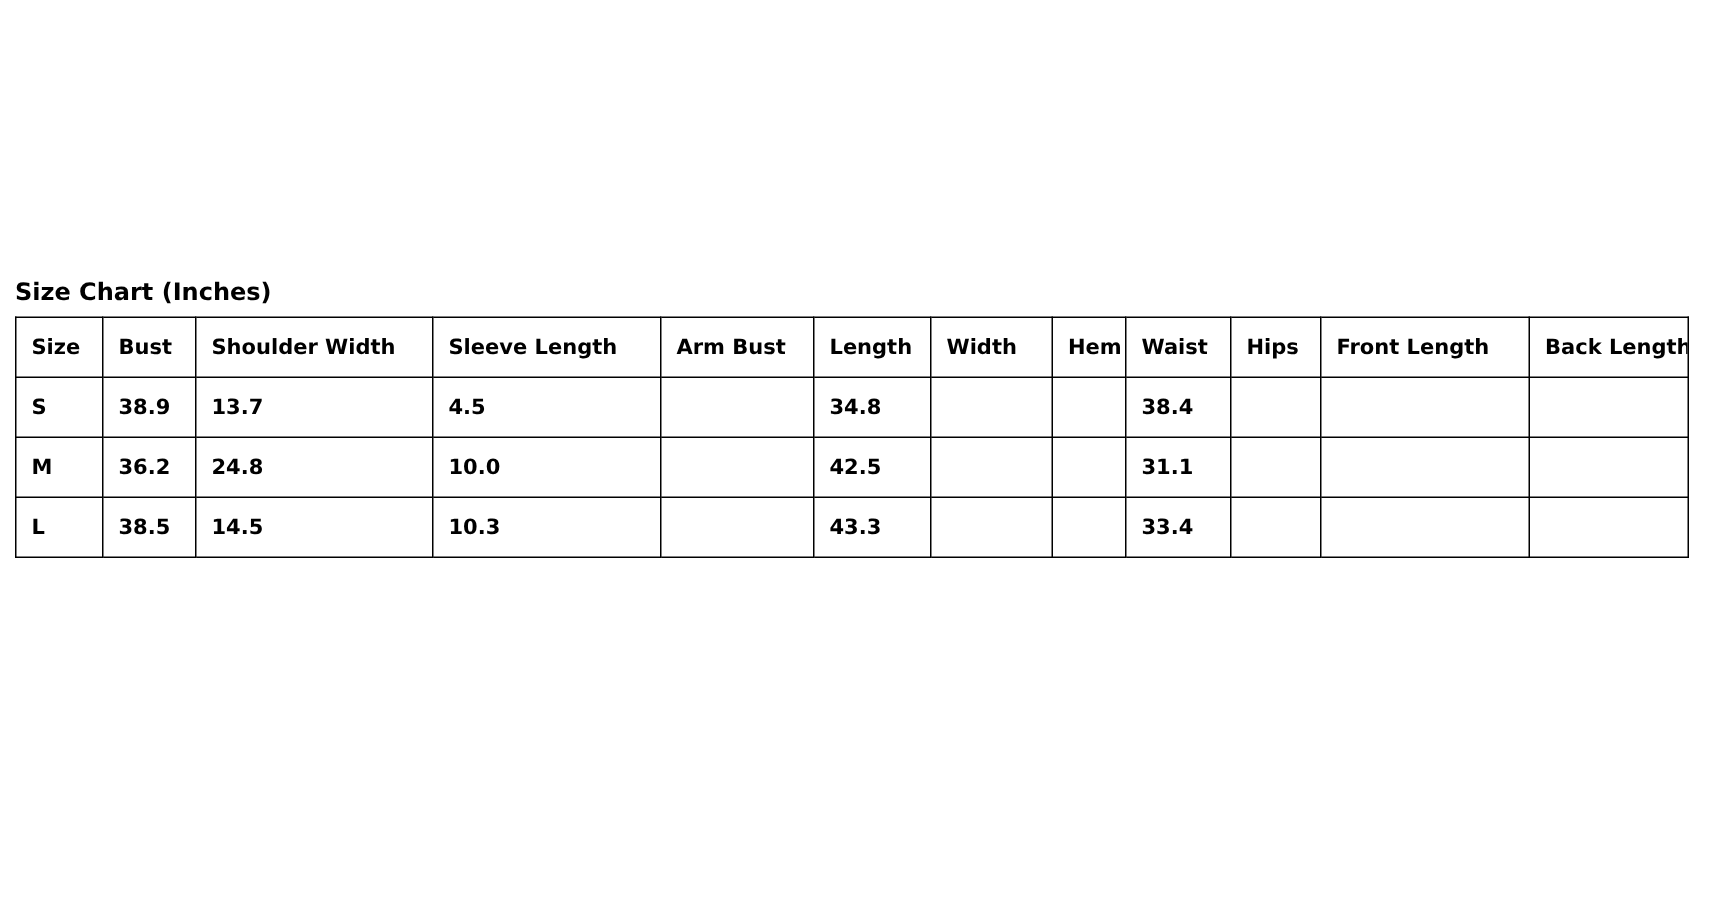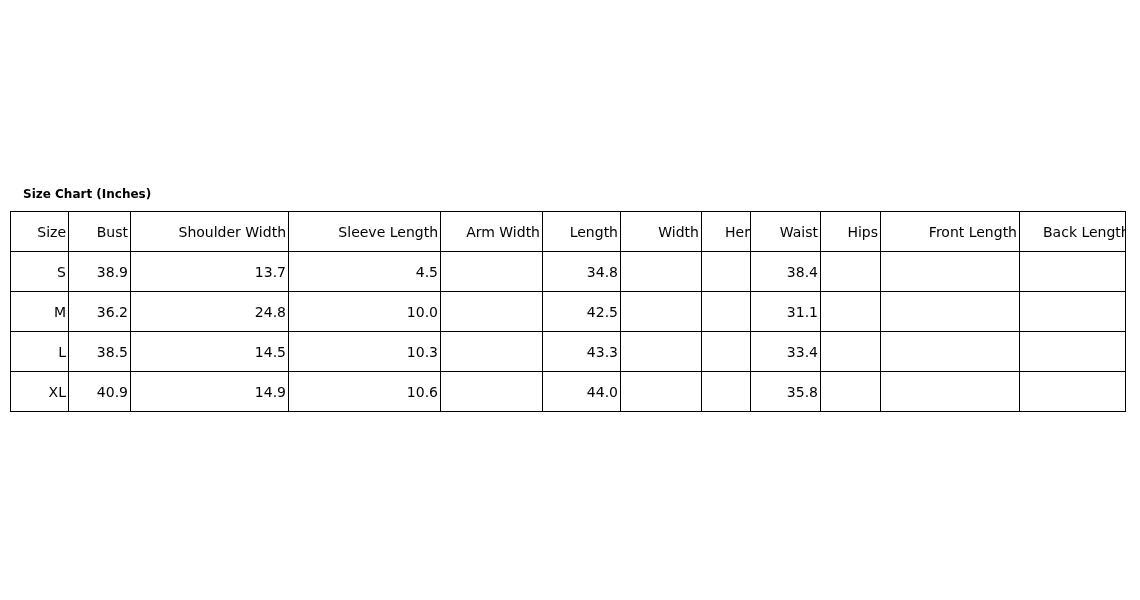--- a/index.html
+++ b/index.html
@@ -11,41 +11,41 @@
     font-family: "DejaVu Sans", "Liberation Sans", sans-serif;
     color: #000000;
     overflow: hidden;
   }
   .chart-wrap {
     position: absolute;
     left: 10px;
     top: 186px;
   }
   .chart-title {
-    font-size: 12px;
+    font-size: 16px;
     font-weight: bold;
     line-height: 17px;
-    margin: 0 0 8px 13px;
+    margin: 0 0 8px 0;
     white-space: nowrap;
   }
   table.size-table {
     border-collapse: collapse;
     table-layout: fixed;
     width: 1115px;
     background: #ffffff;
   }
   table.size-table th,
   table.size-table td {
     border: 1px solid #000000;
     font-size: 14px;
-    font-weight: normal;
-    text-align: right;
+    font-weight: bold;
+    text-align: left;
     vertical-align: middle;
     height: 39px;
-    padding: 0 2px 0 23px;
+    padding: 0 2px 0 10px;
     white-space: nowrap;
     overflow: hidden;
   }
 </style>
 </head>
 <body>
 
 <div class="chart-wrap">
   <div class="chart-title">Size Chart (Inches)</div>
 
@@ -63,21 +63,21 @@
       <col style="width:60px">
       <col style="width:139px">
       <col style="width:106px">
     </colgroup>
     <thead>
       <tr>
           <th>Size</th>
           <th>Bust</th>
           <th>Shoulder Width</th>
           <th>Sleeve Length</th>
-          <th>Arm Width</th>
+          <th>Arm Bust</th>
           <th>Length</th>
           <th>Width</th>
           <th>Hem</th>
           <th>Waist</th>
           <th>Hips</th>
           <th>Front Length</th>
           <th>Back Length</th>
         </tr>
     </thead>
     <tbody>
@@ -116,29 +116,15 @@
           <td>10.3</td>
           <td></td>
           <td>43.3</td>
           <td></td>
           <td></td>
           <td>33.4</td>
           <td></td>
           <td></td>
           <td></td>
         </tr>
-        <tr>
-          <td>XL</td>
-          <td>40.9</td>
-          <td>14.9</td>
-          <td>10.6</td>
-          <td></td>
-          <td>44.0</td>
-          <td></td>
-          <td></td>
-          <td>35.8</td>
-          <td></td>
-          <td></td>
-          <td></td>
-        </tr>
       </tbody>
   </table>
 </div>
 
 </body></html>

